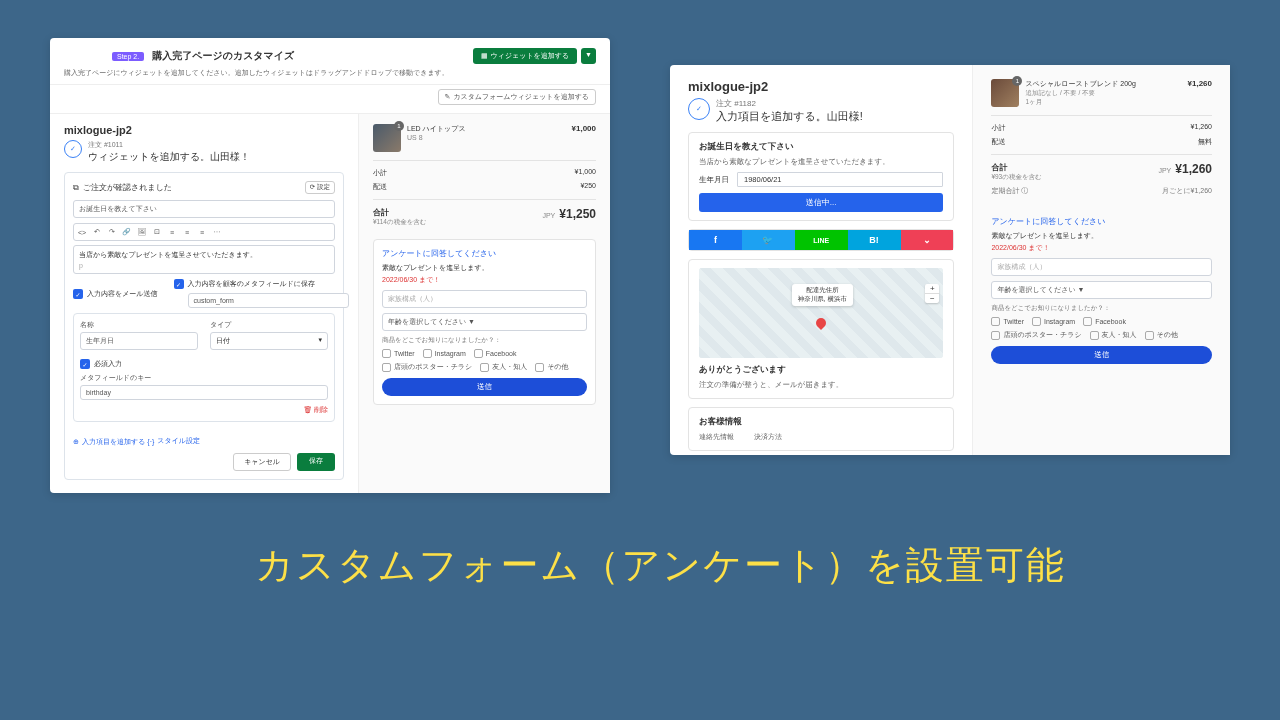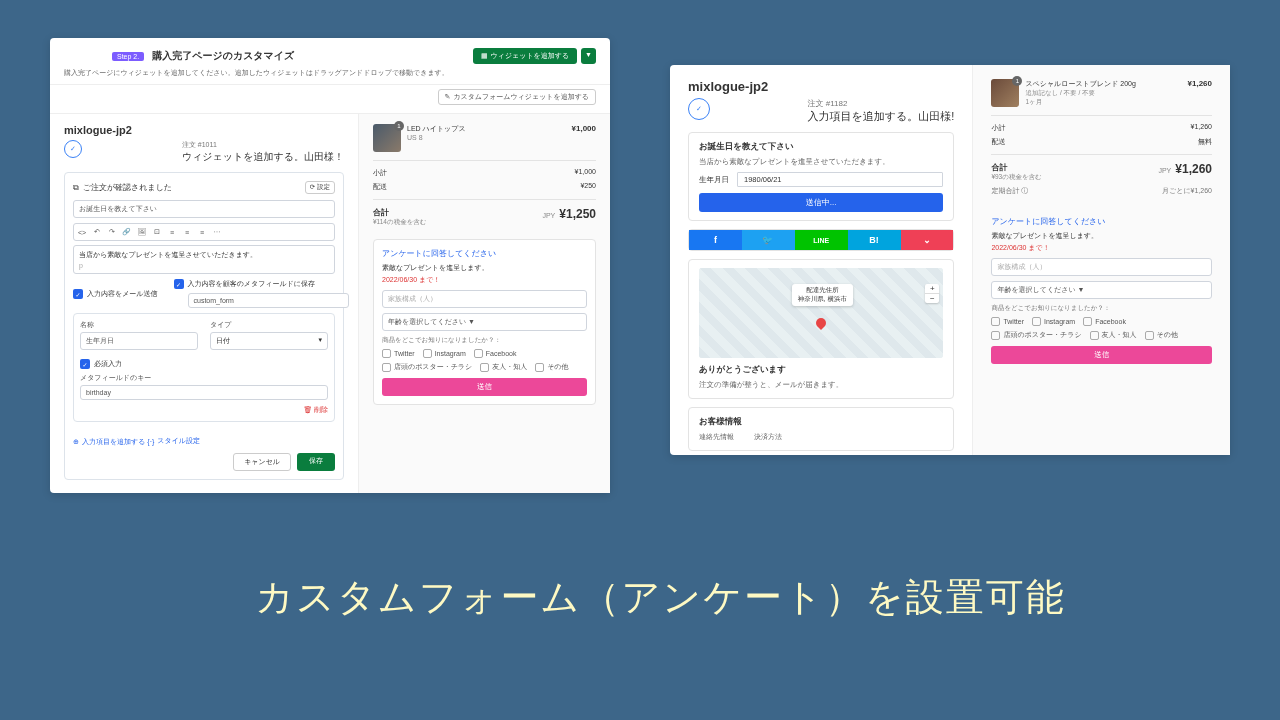--- a/index.html
+++ b/index.html
@@ -1,36 +1,36 @@
 <!DOCTYPE html>
 <html><head>
 <meta charset="utf-8">
 <style>
   * { box-sizing: border-box; margin: 0; padding: 0; }
   body { background: #3d6689; font-family: -apple-system, "Hiragino Sans", sans-serif; width: 1280px; height: 720px; position: relative; overflow: hidden; }
   .screenshot { background: #fff; position: absolute; border-radius: 4px; box-shadow: 0 2px 8px rgba(0,0,0,.15); font-size: 7px; color: #333; }
   .s1 { left: 50px; top: 38px; width: 560px; height: 455px; display: flex; flex-direction: column; }
   .s2 { left: 670px; top: 65px; width: 560px; height: 390px; display: flex; }
-  .headline { position: absolute; left: 0; right: 0; top: 572px; text-align: center; color: #fef9c3; font-size: 38px; font-weight: 400; letter-spacing: 2px; margin-left: 41px; }
+  .headline { position: absolute; left: 0; right: 0; top: 540px; text-align: center; color: #fde047; font-size: 38px; font-weight: 400; letter-spacing: 2px; margin-left: 41px; }
 
   
   .s1-top { padding: 10px 14px 6px; border-bottom: 1px solid #eee; }
   .s1-top-row { display: flex; align-items: center; gap: 8px; margin-bottom: 4px; margin-left: 48px; }
   .badge-step { background: #7c5cff; color: #fff; padding: 1px 5px; border-radius: 2px; font-size: 7px; }
   .s1-title { font-size: 10px; font-weight: 600; }
   .s1-sub { font-size: 7px; color: #666; }
   .s1-top2 { display: flex; justify-content: flex-end; gap: 6px; padding: 4px 14px 8px; border-bottom: 1px solid #eee; position: relative; }
   .btn-green { background: #0a7d3e; color: #fff; padding: 3px 8px; border-radius: 3px; font-size: 7px; display: inline-flex; align-items: center; gap: 3px; }
   .btn-green-sm { background: #0a7d3e; color:#fff; padding: 3px 4px; border-radius:3px; font-size:7px; }
   .btn-outline { border: 1px solid #ccc; padding: 2px 6px; border-radius: 3px; font-size: 7px; color: #555; display:inline-flex; align-items:center; gap:3px; }
   .s1-body { display: flex; flex: 1; overflow: hidden; }
   .s1-left { width: 55%; padding: 10px 14px; overflow: hidden; }
   .s1-right { width: 45%; padding: 10px 14px; background: #fafafa; border-left: 1px solid #eee; overflow: hidden; }
   .store-name { font-size: 11px; font-weight: 600; margin-bottom: 4px; }
-  .order-row { display: flex; align-items: flex-start; gap: 6px; margin-bottom: 8px; justify-content: space-between; }
+  .order-row { display: flex; align-items: flex-start; gap: 6px; margin-bottom: 8px; }
   .check-circ { width: 18px; height: 18px; border: 1.5px solid #3b82f6; border-radius: 50%; display: flex; align-items: center; justify-content: center; color: #3b82f6; flex-shrink:0; }
   .ord-num { font-size: 7px; color: #777; }
   .ord-thank { font-size: 10px; }
   .panel { border: 1px solid #dde3ea; border-radius: 4px; padding: 8px; margin-bottom: 8px; background:#fff; }
   .panel-head { display: flex; justify-content: space-between; align-items: center; margin-bottom: 6px; font-size: 8px; }
   .tag-sm { border:1px solid #ccc; border-radius:3px; padding:1px 4px; font-size:6.5px; }
   .input { width: 100%; border: 1px solid #d0d5dd; border-radius: 3px; padding: 3px 5px; font-size: 7px; color:#555; background:#fff; margin-bottom:5px; }
   .toolbar { display:flex; gap:3px; border:1px solid #d0d5dd; border-radius:3px; padding:2px; margin-bottom:4px; }
   .toolbar span { width:12px; height:12px; display:flex; align-items:center; justify-content:center; font-size:7px; color:#555; border-radius:2px; }
   .textarea { border:1px solid #d0d5dd; border-radius:3px; padding:4px 5px; font-size:7px; min-height:26px; margin-bottom:5px; }
@@ -52,21 +52,21 @@
   .prod-img { width:28px; height:28px; background:linear-gradient(135deg,#4a5a6a,#8a7a6a); border-radius:3px; position:relative; }
   .prod-badge { position:absolute; top:-3px; right:-3px; background:#666; color:#fff; border-radius:50%; width:10px; height:10px; font-size:6px; display:flex; align-items:center; justify-content:center; }
   .prod-info { flex:1; font-size:7px; }
   .prod-price { font-size:8px; font-weight:600; }
   .sum-row { display:flex; justify-content:space-between; font-size:7px; padding:2px 0; }
   .sum-total { font-size:8px; font-weight:600; }
   .sum-big { font-size:12px; font-weight:700; }
   .divider { border-top:1px solid #e3e3e3; margin:5px 0; }
   .survey-box { background:#fff; border:1px solid #e3e3e3; border-radius:4px; padding:8px; margin-top:10px; }
   .survey-title { color:#2563eb; font-size:8px; margin-bottom:4px; }
-  .send-btn { background:#ec4899; color:#fff; text-align:center; padding:4px; border-radius:3px; font-size:7.5px; margin-top:6px; }
+  .send-btn { background:#1d4ed8; color:#fff; text-align:center; padding:4px; border-radius:9px; font-size:7.5px; margin-top:6px; }
 
   
   .s2-left { width:54%; padding:14px 18px; overflow:hidden; }
   .s2-right { width:46%; padding:14px 18px; background:#fafafa; border-left:1px solid #eee; overflow:hidden; }
   .card { border:1px solid #e3e3e3; border-radius:4px; padding:8px 10px; margin-bottom:8px; background:#fff; font-size:8px; }
   .card-title { font-weight:600; font-size:8.5px; margin-bottom:4px; }
   .row-split { display:flex; gap:8px; align-items:center; font-size:7.5px; }
   .val-box { border:1px solid #d0d5dd; padding:2px 6px; border-radius:1px; flex:1; }
   .btn-sending { background:#2563eb; color:#fff; text-align:center; padding:4px; border-radius:3px; font-size:8px; margin-top:6px; }
   .socials { display:flex; gap:0; }

